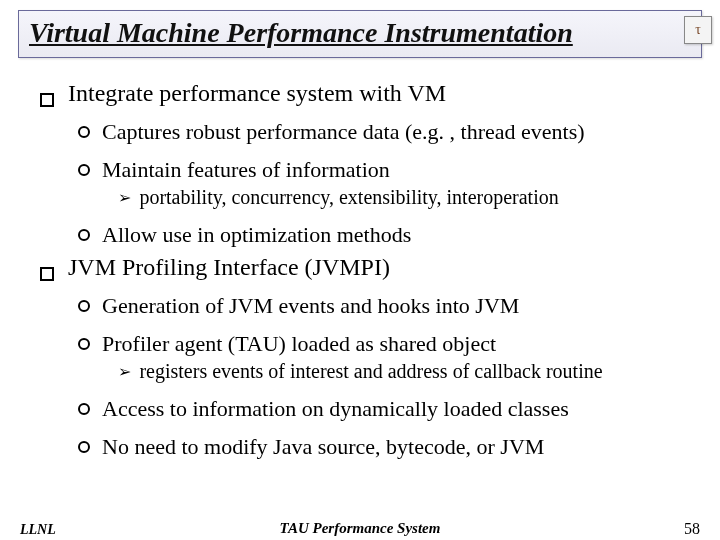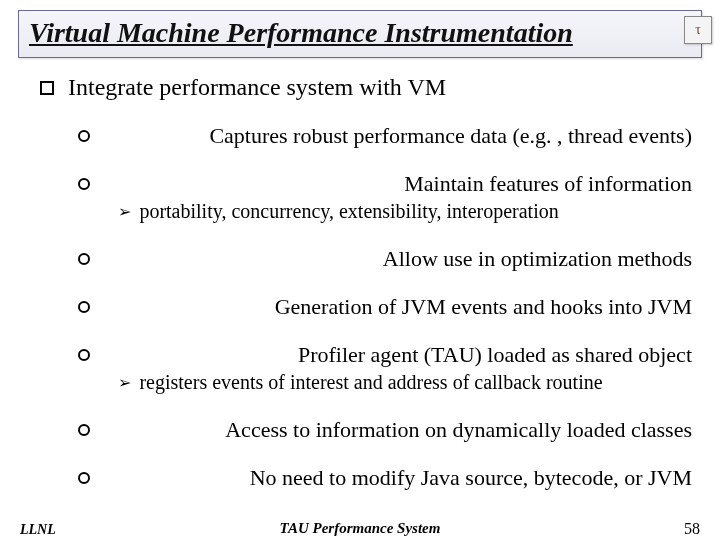--- a/index.html
+++ b/index.html
@@ -44,37 +44,37 @@
     font-family: Georgia, serif;
     font-size: 14px;
     color: #7a4a2a;
     box-shadow: 1px 1px 2px rgba(0,0,0,0.2);
   }
   .content {
     padding: 16px 28px 0 40px;
   }
   .l1 {
     display: flex;
-    align-items: flex-start;
+    align-items: flex-end;
+    margin-top: 6px;
     font-size: 24px;
   }
   .l1 .bullet {
     width: 14px; height: 14px;
     border: 2px solid #000;
     margin-top: 7px;
     margin-right: 14px;
     flex: 0 0 auto;
   }
   .l2 {
     display: flex;
     align-items: flex-start;
     margin-left: 38px;
-    margin-top: 22px;
+    margin-top: 12px;
     font-size: 22px;
-    justify-content: space-between;
   }
   .l2 .bullet {
     width: 12px; height: 12px;
     border: 2px solid #000;
     border-radius: 50%;
     margin-top: 7px;
     margin-right: 12px;
     flex: 0 0 auto;
   }
   .l3 {
@@ -144,20 +144,24 @@
     </div>
     <div class="l3">
       <span class="bullet">➢</span>
       <span>portability, concurrency, extensibility, interoperation</span>
     </div>
     <div class="l2">
       <span class="bullet"></span>
       <span>Allow use in optimization methods</span>
     </div>
 
+    <div class="l1">
+      <span class="bullet"></span>
+      <span>JVM Profiling Interface (JVMPI)</span>
+    </div>
 
     <div class="l2">
       <span class="bullet"></span>
       <span>Generation of JVM events and hooks into JVM</span>
     </div>
     <div class="l2">
       <span class="bullet"></span>
       <span>Profiler agent (TAU) loaded as shared object</span>
     </div>
     <div class="l3">

